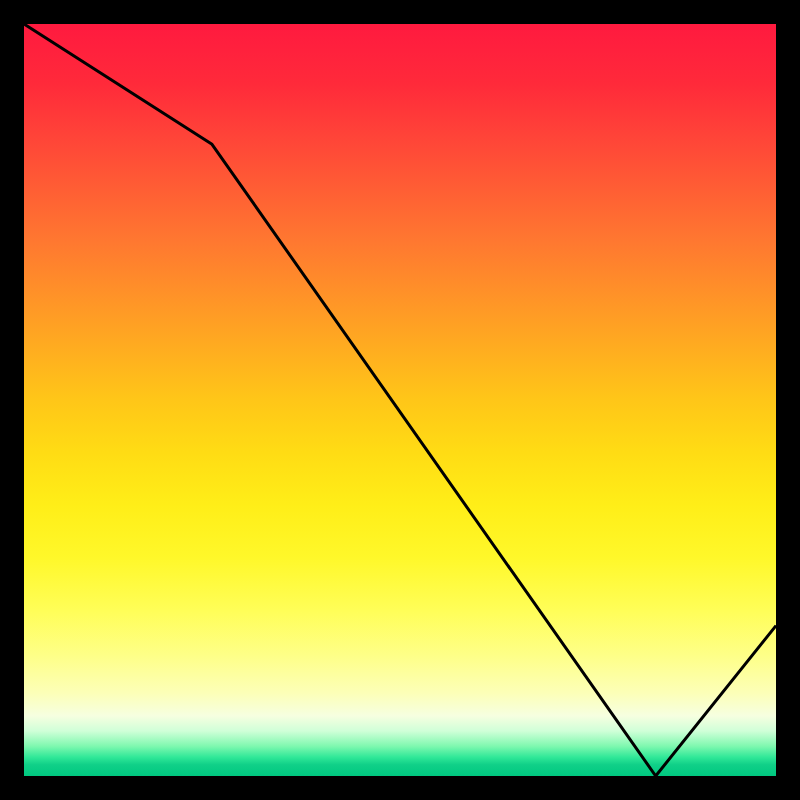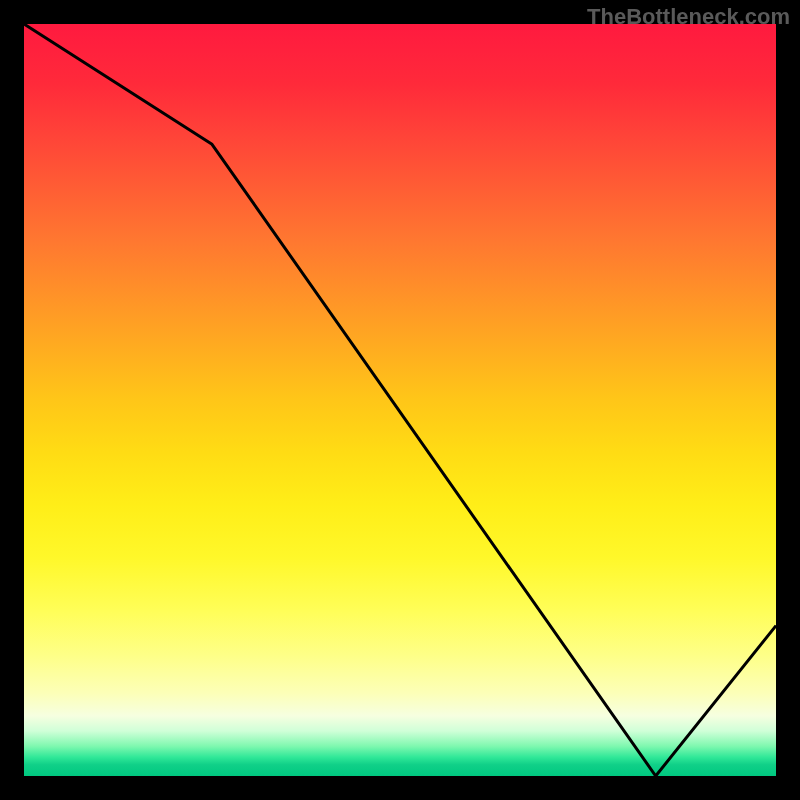--- a/index.html
+++ b/index.html
@@ -60,19 +60,18 @@
     top: 0;
     left: 0;
     width: 100%;
     height: 100%;
   }
 </style>
 </head>
 <body>
 
 <div class="container">
-  <div class="attribution">TheBottleneck.com</div>
   <div class="plot-area">
     <svg viewBox="0 0 752 752" preserveAspectRatio="none">
       <polyline points="0.0,0.0 188.0,120.3 631.7,752.0 752.0,601.6" fill="none" stroke="#000" stroke-width="3" stroke-linejoin="round"></polyline>
     </svg>
   </div>
 </div>
 
 </body></html>

